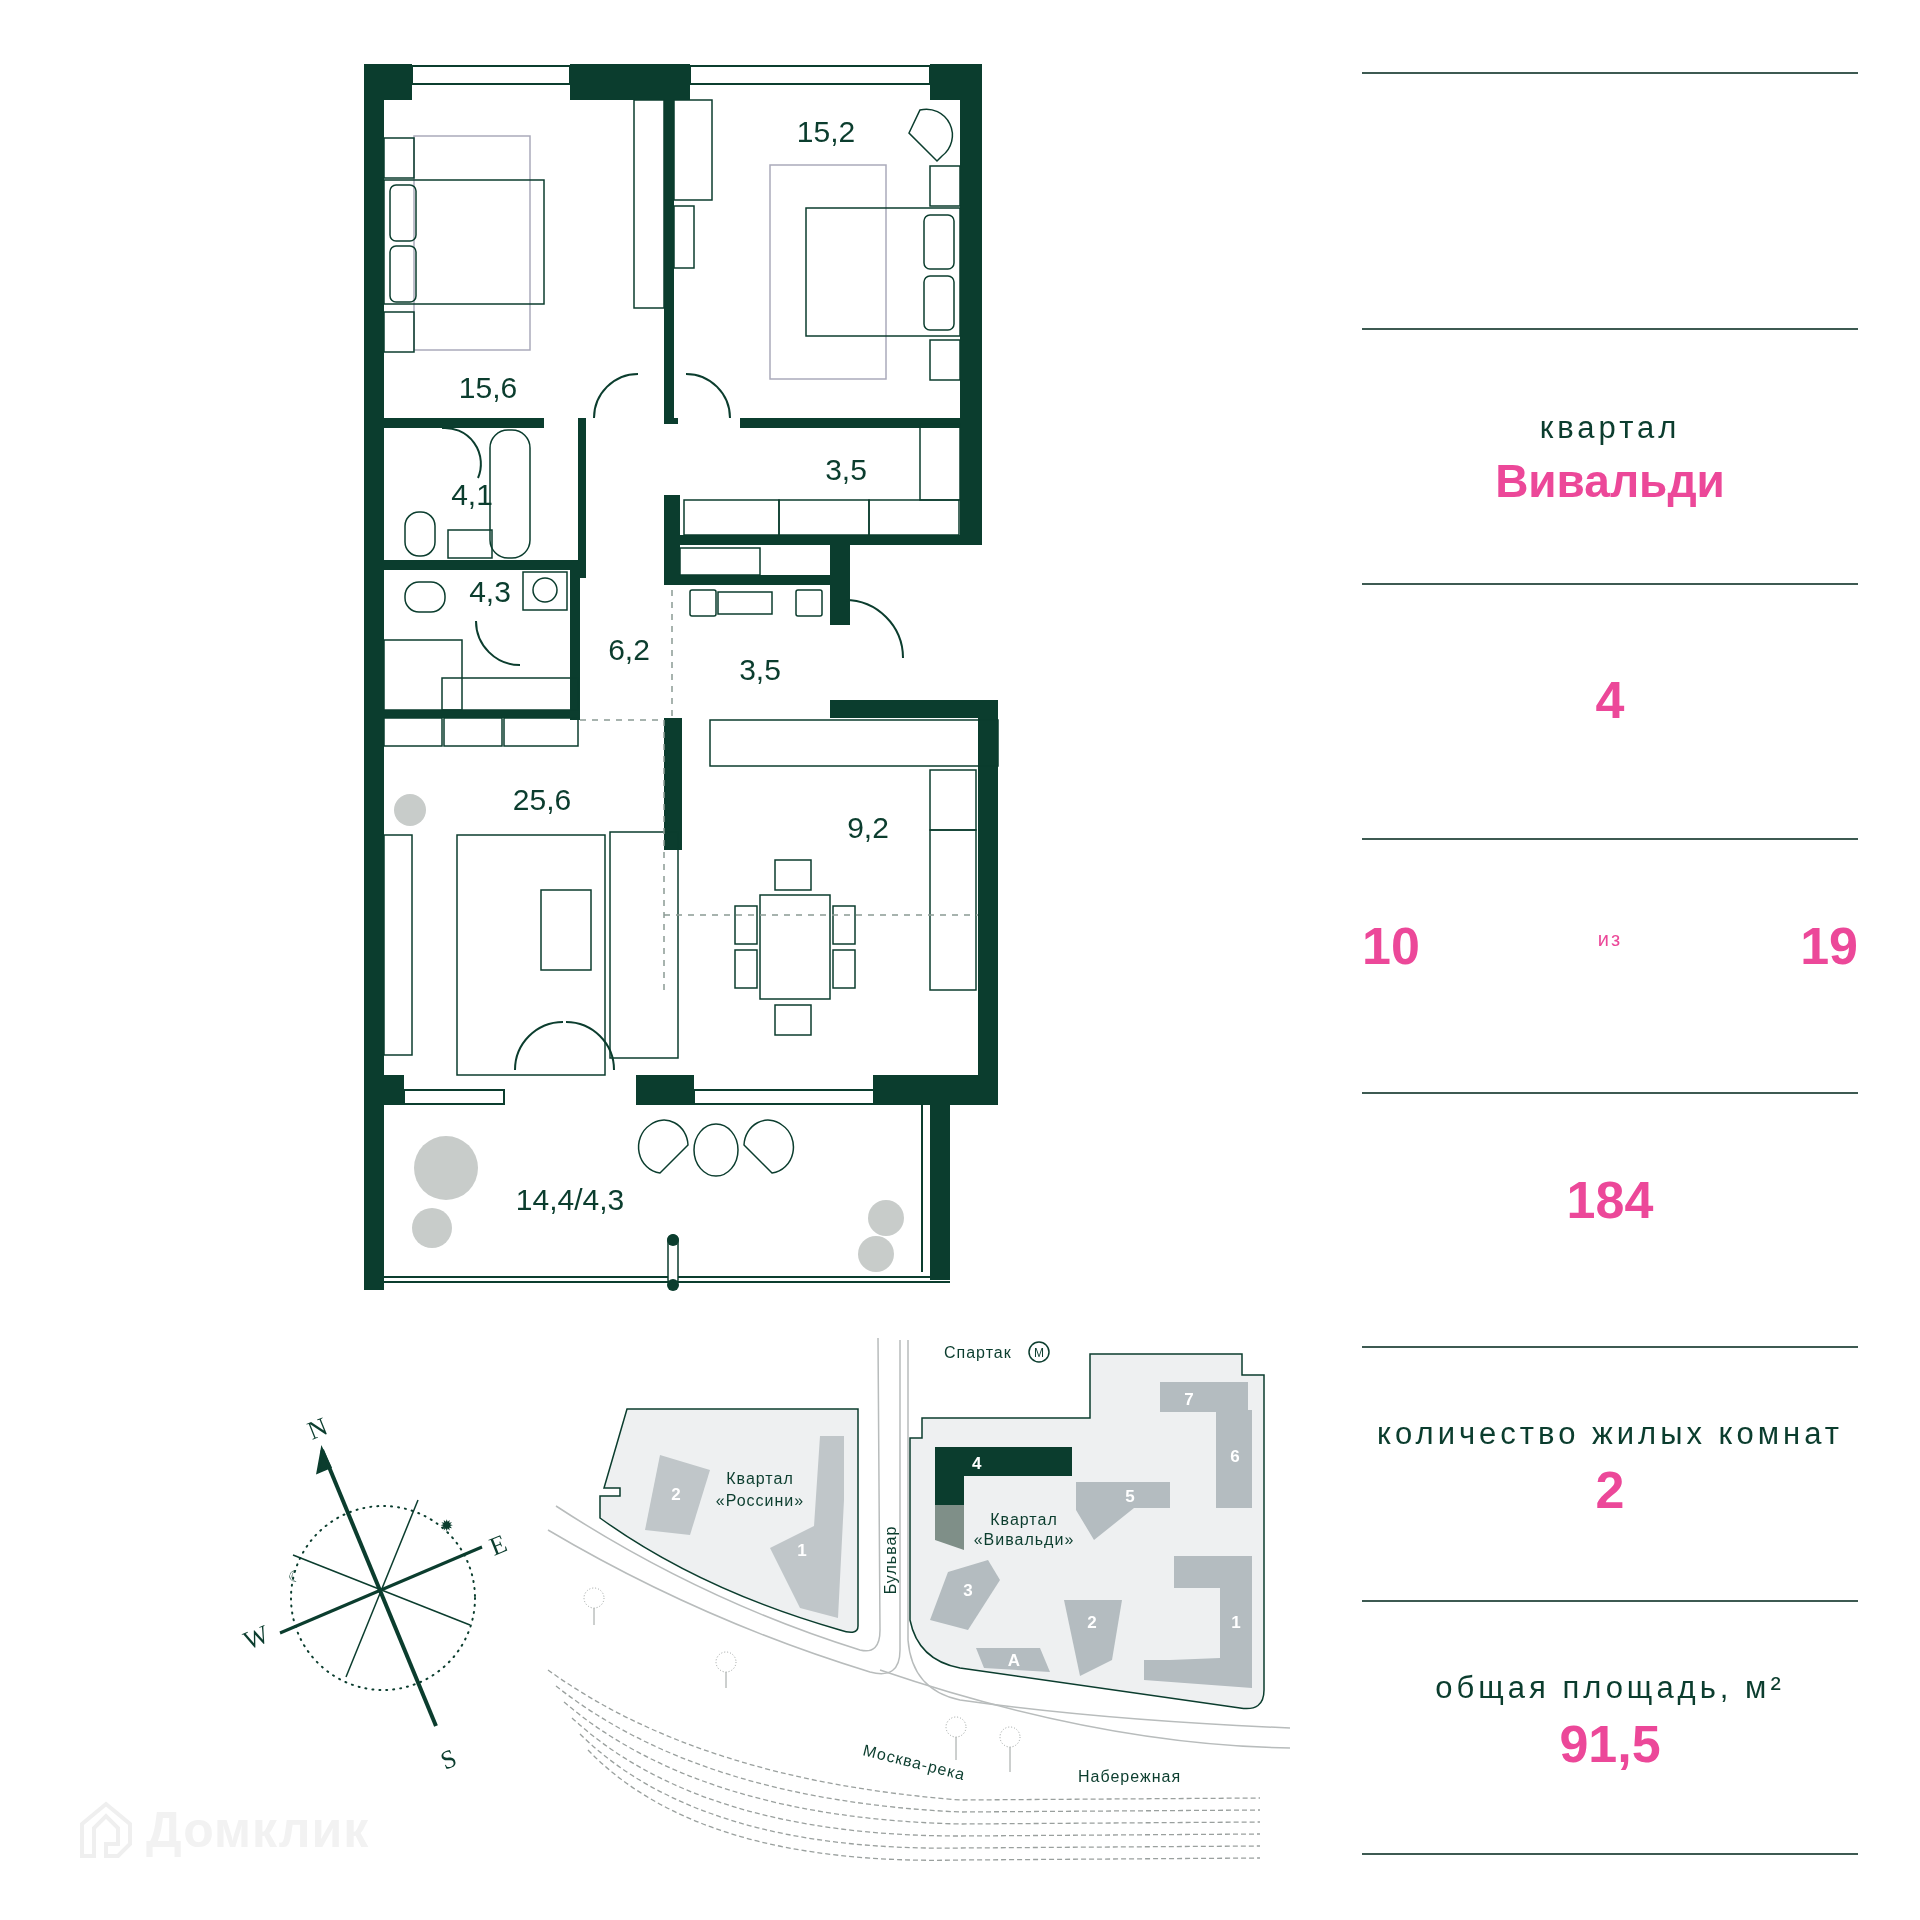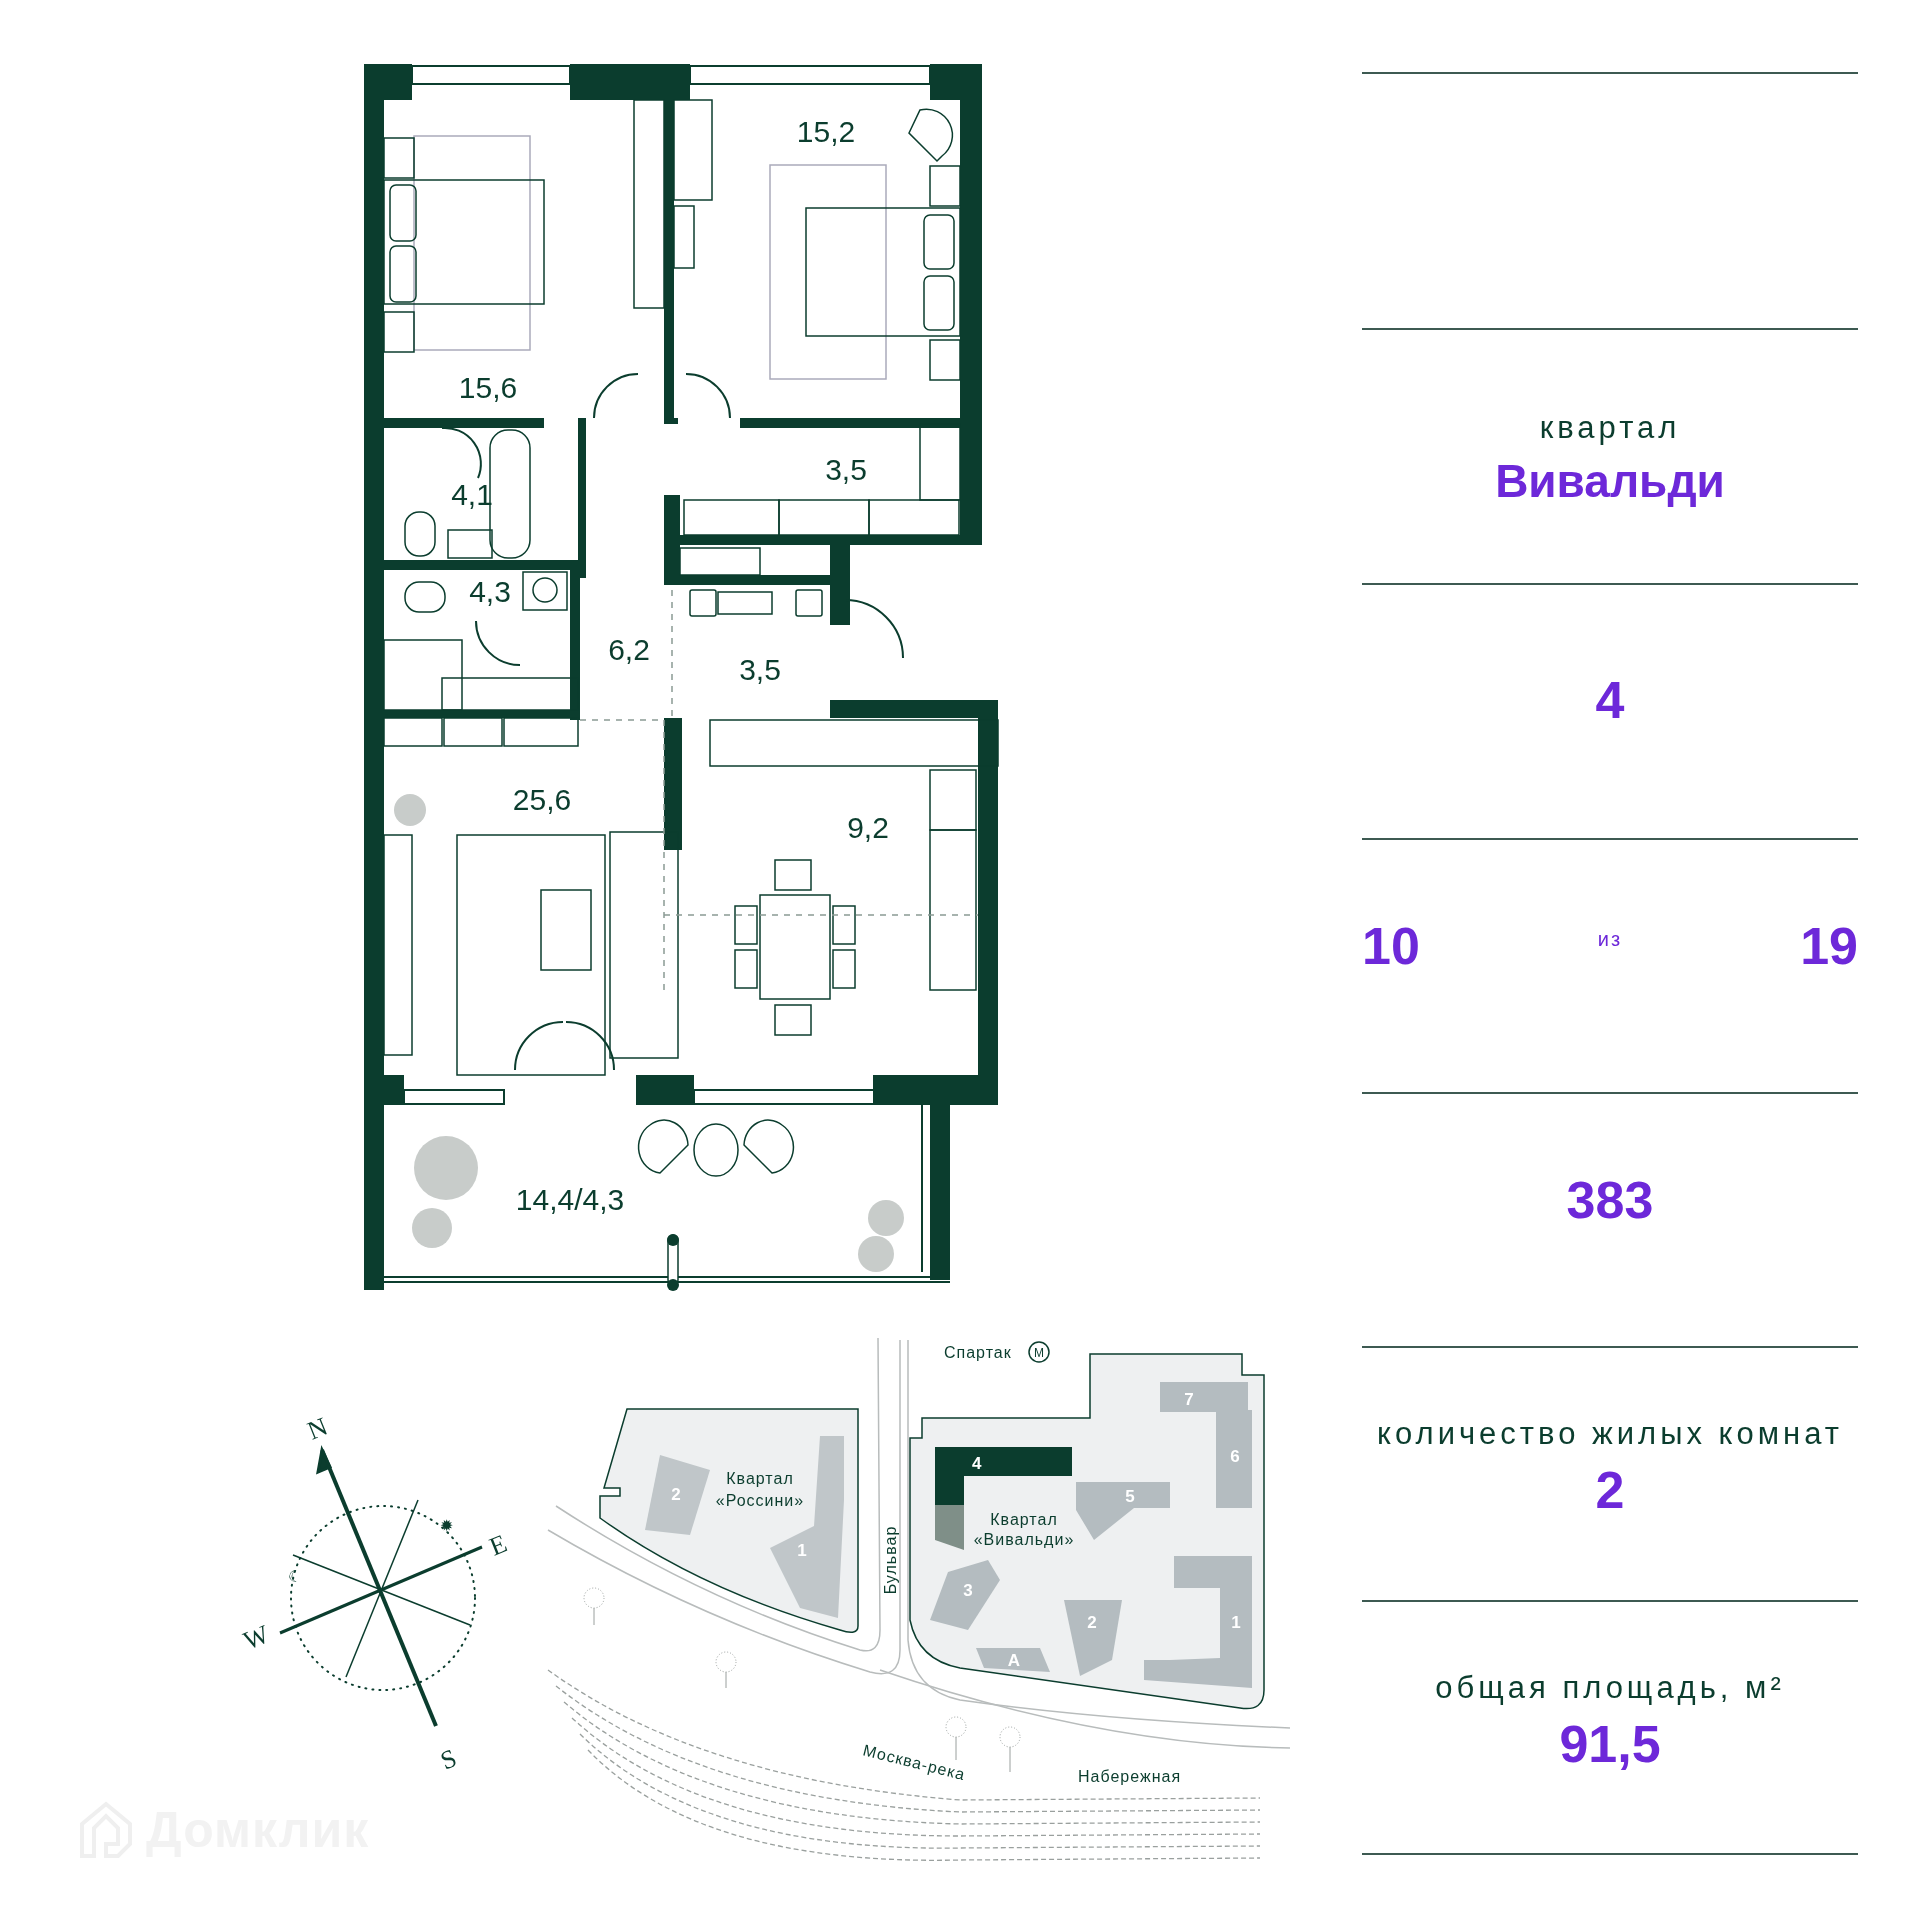--- a/index.html
+++ b/index.html
@@ -3,21 +3,21 @@
 <meta charset="utf-8">
 <style>
   html, body { margin:0; padding:0; background:#ffffff; }
   body { width:1920px; height:1920px; position:relative; overflow:hidden;
          font-family:"Liberation Sans", sans-serif; color:#0b3d2e; }
   .plan { position:absolute; left:0; top:0; width:1920px; height:1920px; }
   .info { position:absolute; left:1362px; top:0; width:500px; }
   .info-line { position:absolute; left:0; width:496px; height:2px; background:#3d5a52; }
   .info-block { position:absolute; left:0; width:496px; text-align:center; }
   .info-label { font-size:31px; letter-spacing:4px; color:#0b3d2e; }
-  .info-value { font-size:52px; font-weight:bold; color:#6d28d9; margin-top:8px; }
+  .info-value { font-size:52px; font-weight:bold; color:#ec4899; margin-top:8px; }
   .floor-row { display:flex; justify-content:space-between; align-items:baseline; gap:14px; }
   .floor-of { font-size:20px; font-weight:normal; letter-spacing:2px; position:relative; top:-18px; }
   .room-label { font-family:"Liberation Sans", sans-serif; font-size:30px; fill:#0b3d2e; }
   .map-label { font-family:"Liberation Sans", sans-serif; font-size:16px; fill:#0b3d2e; letter-spacing:1px; }
   .bld-num { font-family:"Liberation Sans", sans-serif; font-size:17px; fill:#ffffff; font-weight:bold; }
   .compass-letter { font-family:"Liberation Serif", serif; font-size:26px; fill:#0b3d2e; }
   .watermark { position:absolute; left:78px; top:1800px; display:flex; align-items:center; gap:12px;
                color:#f2f2f2; font-size:50px; font-weight:bold; letter-spacing:1px; }
 </style>
 </head>
@@ -276,21 +276,21 @@
   <div class="info-block" style="top:908px">
     <div class="info-value floor-row">
       <span>10</span>
       <span class="floor-of">из</span>
       <span>19</span>
     </div>
   </div>
   <div class="info-line" style="top:1092px"></div>
 
   <div class="info-block" style="top:1162px">
-    <div class="info-value">383</div>
+    <div class="info-value">184</div>
   </div>
   <div class="info-line" style="top:1346px"></div>
 
   <div class="info-block" style="top:1416px">
     <div class="info-label">количество жилых комнат</div>
     <div class="info-value">2</div>
   </div>
   <div class="info-line" style="top:1600px"></div>
 
   <div class="info-block" style="top:1670px">

